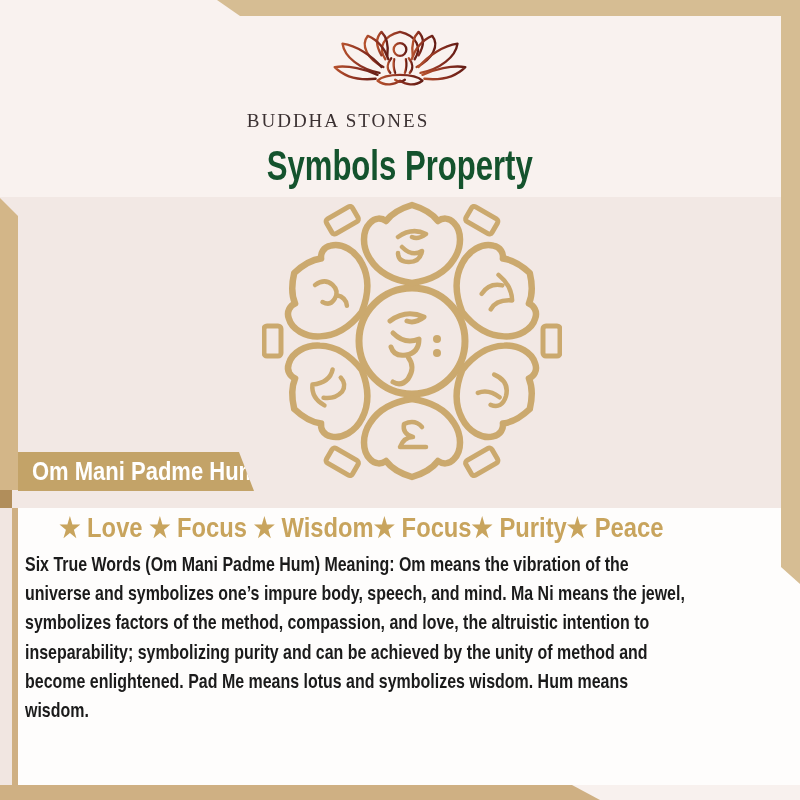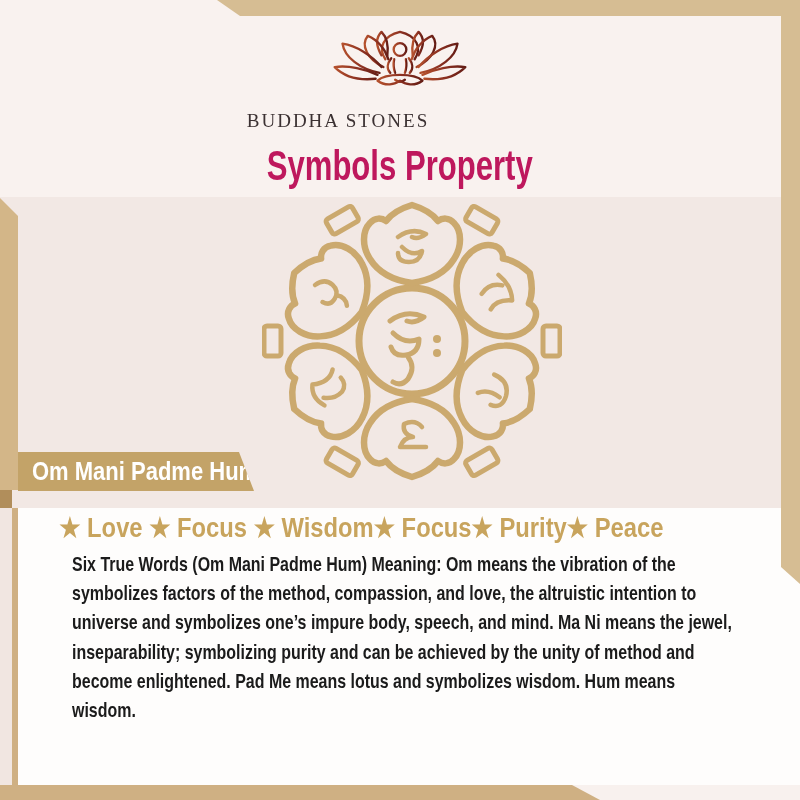--- a/index.html
+++ b/index.html
@@ -24,42 +24,42 @@
     clip-path:polygon(0 0,572px 0,100% 100%,0 100%);}
   .ribbon-fold{position:absolute;left:0;top:490px;width:12px;height:18px;background:#b18e5b;}
 
   
   .logo{position:absolute;left:315px;top:30px;width:170px;height:78px;}
   .brand-name{position:absolute;left:0;top:110px;width:676px;text-align:center;
     font-family:"Liberation Serif",serif;font-size:19px;letter-spacing:2px;color:#3b3132;}
 
   
   .page-title{position:absolute;left:0;top:142px;width:800px;text-align:center;
-    font-weight:bold;font-size:42px;color:#be185d;white-space:nowrap;}
+    font-weight:bold;font-size:42px;color:#14532d;white-space:nowrap;}
   .sxC{display:inline-block;transform:scaleX(.74);transform-origin:50% 50%;}
   .sxL{display:inline-block;transform:scaleX(.76);transform-origin:0 50%;}
   .sxR{display:inline-block;transform:scaleX(.88);transform-origin:0 50%;}
   .sxS{display:inline-block;transform:scaleX(.88);transform-origin:50% 50%;}
 
   
   .mandala{position:absolute;left:262px;top:191px;width:300px;height:300px;}
 
   
   .ribbon{position:absolute;left:18px;top:452px;width:236px;height:39px;background:#c3a368;
     clip-path:polygon(0 0,calc(100% - 15px) 0,100% 100%,0 100%);
     color:#ffffff;font-weight:bold;font-size:25px;line-height:39px;
     padding-left:14px;box-sizing:border-box;white-space:nowrap;}
 
   
   .traits{position:absolute;left:18px;top:512px;width:652px;text-align:center;
     color:#c8a45d;font-weight:bold;font-size:27px;white-space:nowrap;}
 
   
   .body-text{position:absolute;left:25px;top:549px;width:775px;}
-  .body-line{white-space:nowrap;font-weight:bold;font-size:21px;line-height:29.2px;color:#1b1b1b;margin-left:47px;}
+  .body-line{white-space:nowrap;font-weight:bold;font-size:21px;line-height:29.2px;color:#1b1b1b;}
 </style>
 </head>
 <body>
 
 <div class="page">
 
   <div class="section-header"></div>
   <div class="section-mid"></div>
   <div class="section-content"></div>
   <div class="left-pink-strip"></div>
@@ -163,20 +163,20 @@
   <div class="ribbon">
     <span class="sxR">Om Mani Padme Hum</span>
   </div>
 
   <div class="traits">
     <span class="sxS">★ Love ★ Focus ★ Wisdom★ Focus★ Purity★ Peace</span>
   </div>
 
   <div class="body-text">
     <div class="body-line"><span class="sxL">Six True Words (Om Mani Padme Hum) Meaning: Om means the vibration of the</span></div>
+    <div class="body-line"><span class="sxL">universe and symbolizes one’s impure body, speech, and mind. Ma Ni means the jewel,</span></div>
     <div class="body-line"><span class="sxL">symbolizes factors of the method, compassion, and love, the altruistic intention to</span></div>
-    <div class="body-line"><span class="sxL">universe and symbolizes one’s impure body, speech, and mind. Ma Ni means the jewel,</span></div>
     <div class="body-line"><span class="sxL">inseparability; symbolizing purity and can be achieved by the unity of method and</span></div>
     <div class="body-line"><span class="sxL">become enlightened. Pad Me means lotus and symbolizes wisdom. Hum means</span></div>
     <div class="body-line"><span class="sxL">wisdom.</span></div>
   </div>
 
 </div>
 
 </body></html>

